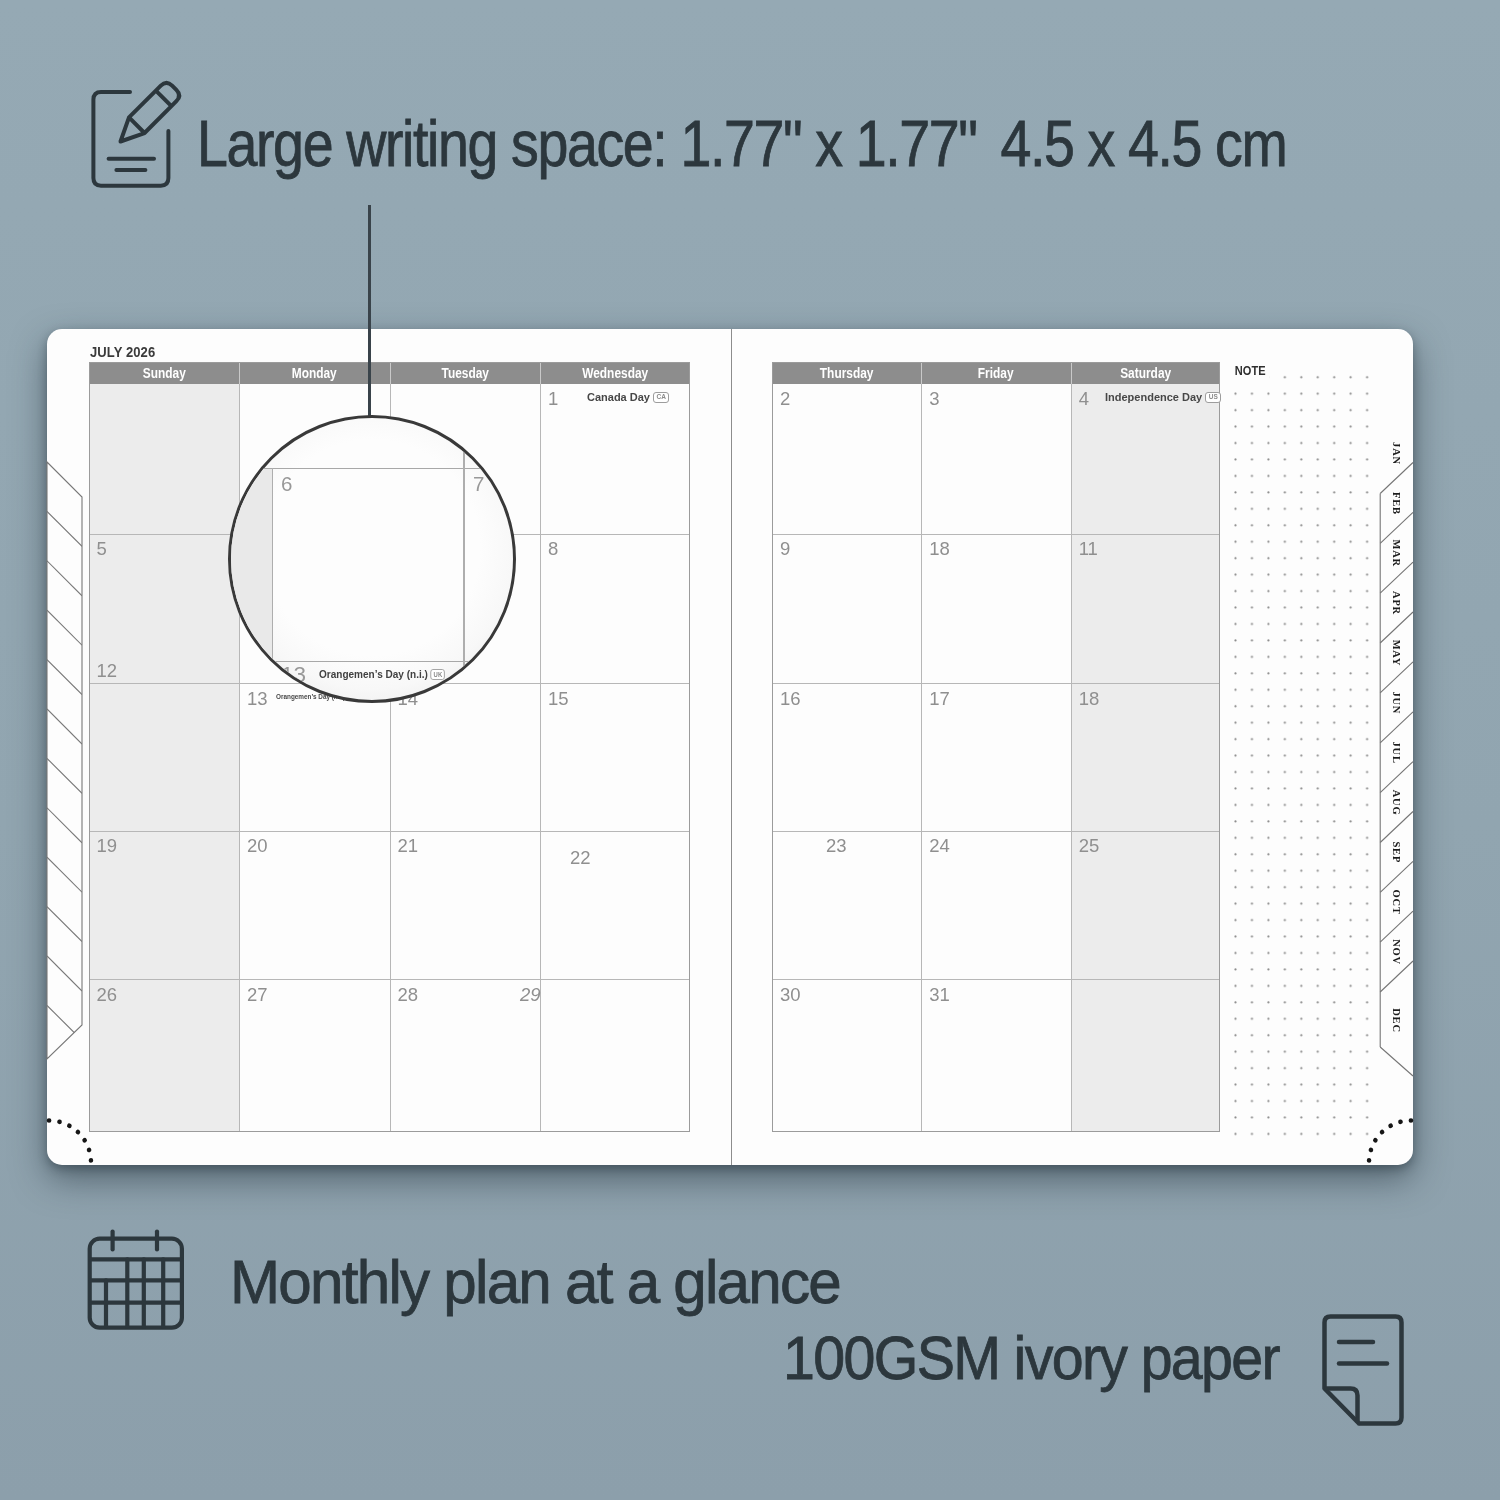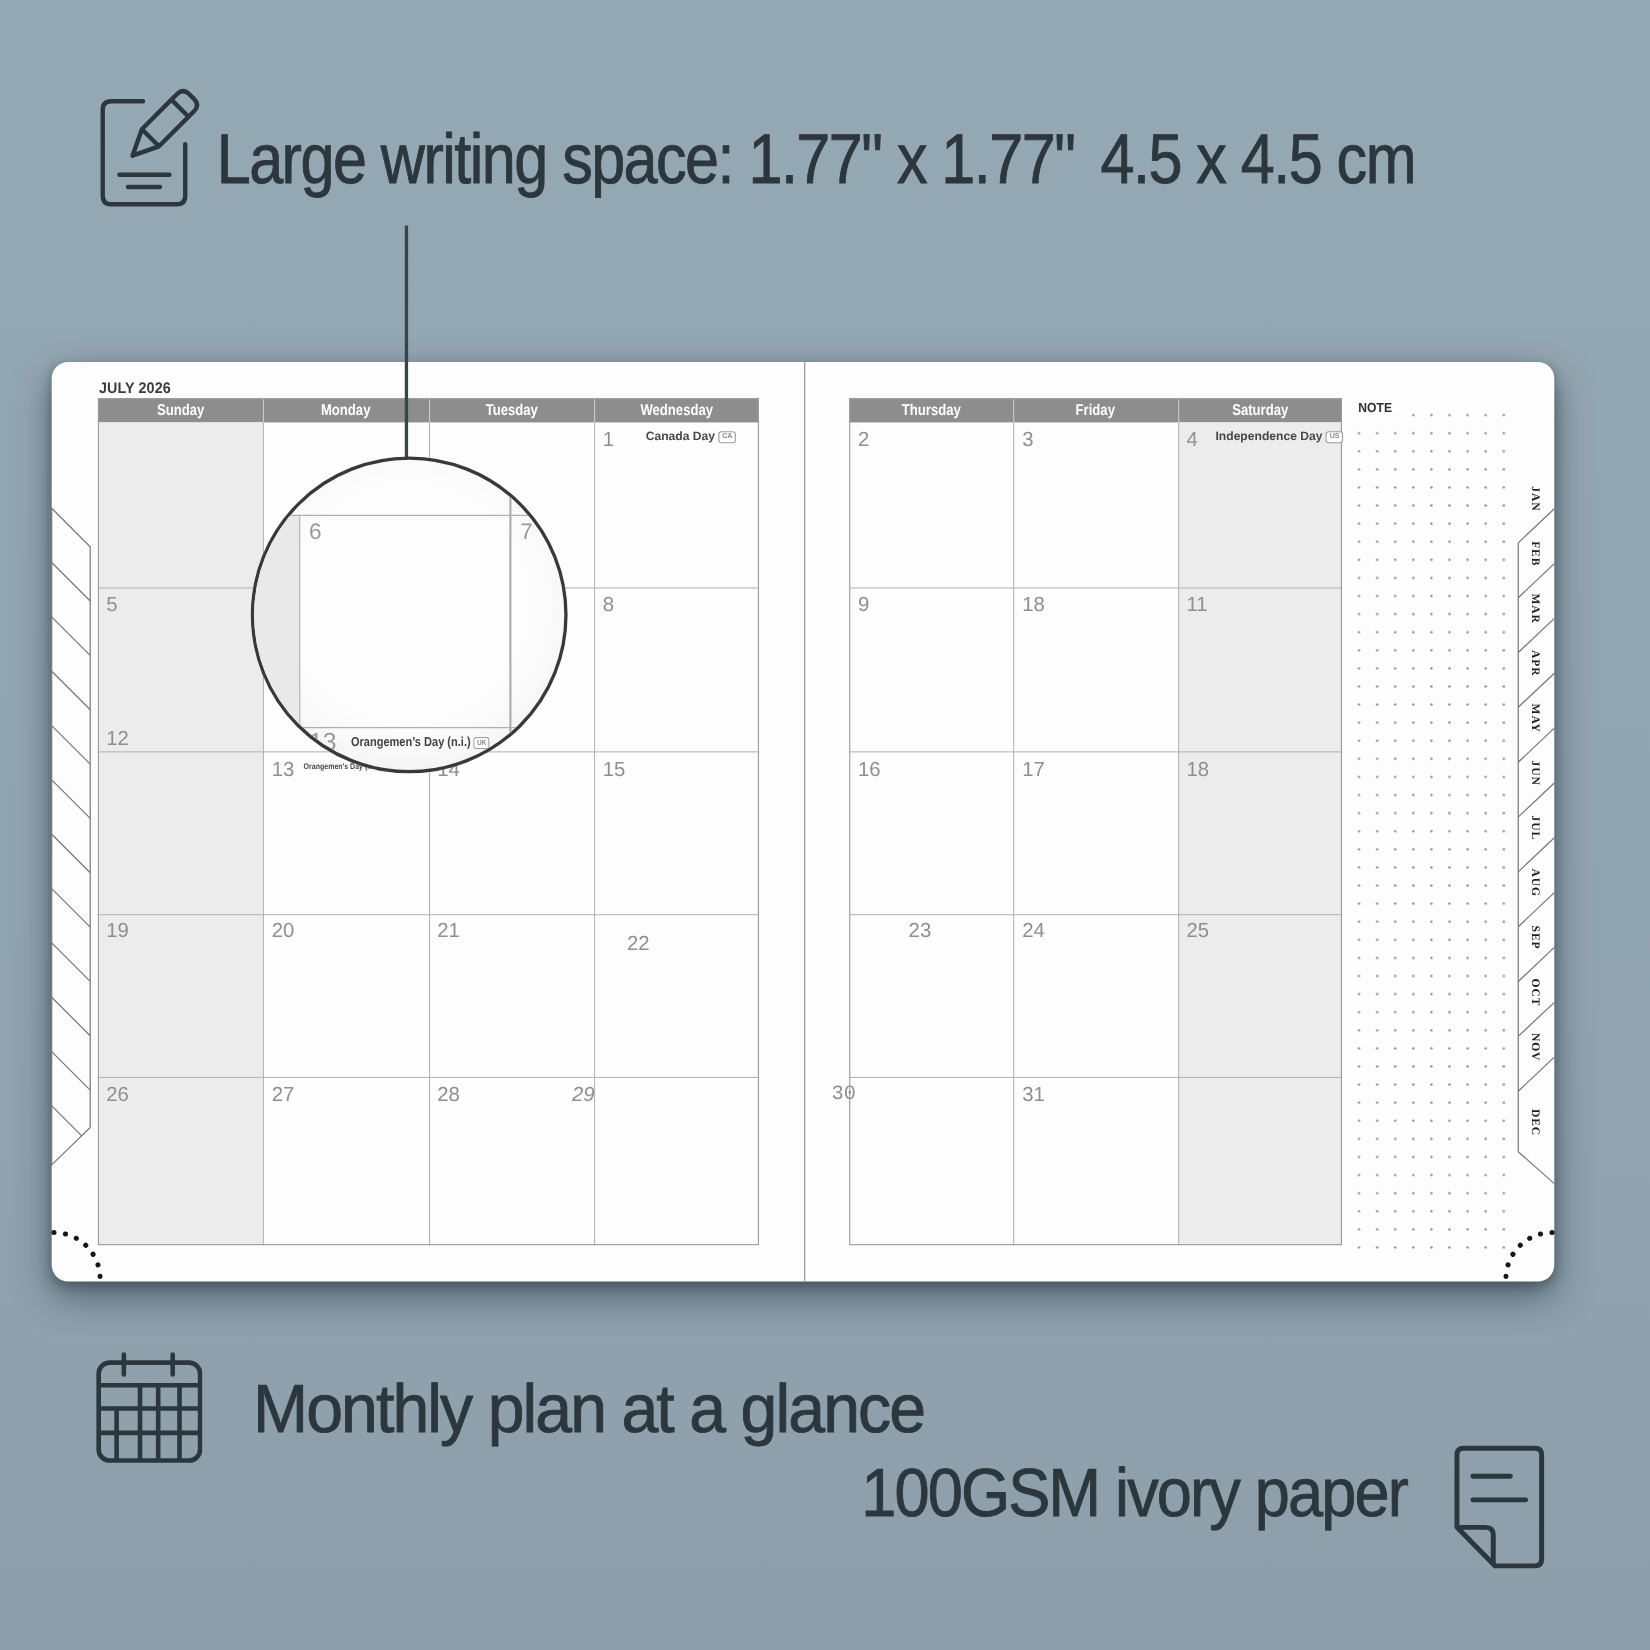--- a/index.html
+++ b/index.html
@@ -126,21 +126,21 @@
 <div class="num" style="left:929.3px;top:688.5px;">17</div>
 
 <div class="num" style="left:1078.7px;top:688.5px;">18</div>
 
 <div class="num" style="left:780.0px;top:836.0px;margin-left:46px;">23</div>
 
 <div class="num" style="left:929.3px;top:836.0px;text-align:right;">24</div>
 
 <div class="num" style="left:1078.7px;top:836.0px;">25</div>
 
-<div class="num" style="left:756px;top:984.5px;font-family:Liberation Mono, monospace;">30</div>
+<div class="num" style="left:780.0px;top:984.5px;">30</div>
 
 <div class="num" style="left:929.3px;top:984.5px;">31</div>
 
 <div class="holi" style="left:587px;top:390.5px;">Canada Day <span class="badge">CA</span></div>
 
 <div class="holi" style="left:1105px;top:390.5px;">Independence Day <span class="badge">US</span></div>
 
 <div class="holi" style="left:275.5px;top:691px;font-size:7.5px;transform:scaleX(0.85);">Orangemen’s Day (n.i.) <span class="badge" style="font-size:5px;padding:0 1.5px;line-height:6.5px;">UK</span></div>
 
 <svg class="abs" style="left:0;top:0;" width="1500" height="1500" viewBox="0 0 1500 1500">

